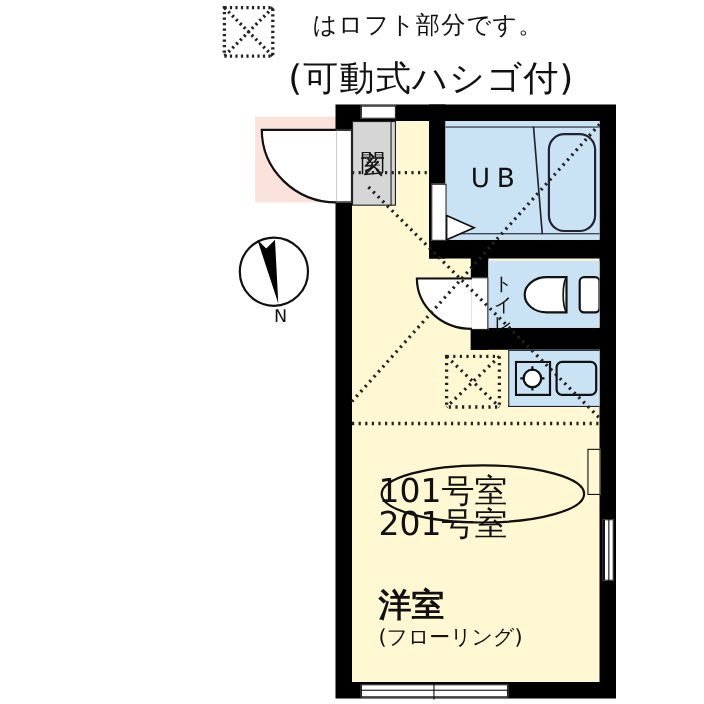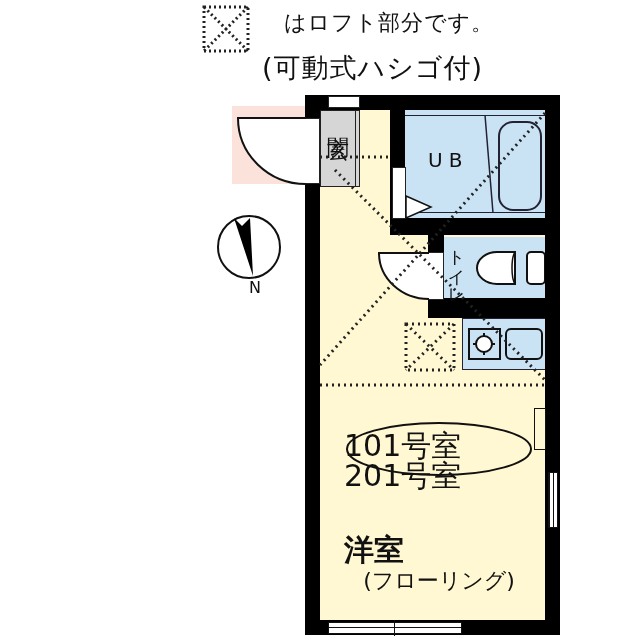--- a/index.html
+++ b/index.html
@@ -4,21 +4,21 @@
 <style>
   html, body { margin:0; padding:0; background:#ffffff; }
   body { width:640px; height:640px; position:relative; overflow:hidden;
          font-family:"DejaVu Sans","Liberation Sans",sans-serif; color:#111; }
   .abs { position:absolute; box-sizing:border-box; }
   .wall { background:#000; }
   .floor { background:#fff8d2; }
   .wet { background:#c9e3f5; }
   .gray { background:#d6d6d6; }
   .title1 { left:284px; top:8px; font-size:22px; letter-spacing:1px; white-space:nowrap; }
-  .title2 { left:262px; top:50px; font-size:27px; letter-spacing:1px; white-space:nowrap; }
+  .title2 { left:262px; top:50px; font-size:32px; letter-spacing:1px; white-space:nowrap; }
   .vert { writing-mode:vertical-rl; text-orientation:upright; }
   .room-label { font-size:30px; text-align:left; white-space:nowrap; }
 </style>
 </head>
 <body>
 
 <svg class="abs" style="left:201px;top:4px;" width="50" height="50" viewBox="0 0 50 50">
   <g fill="none" stroke="#222" stroke-width="3" stroke-dasharray="2 3">
     <rect x="3" y="3" width="44" height="44"></rect>
     <line x1="3" y1="3" x2="47" y2="47"></line>
@@ -49,21 +49,21 @@
 <div class="abs wall" style="left:390px;top:218px;width:170px;height:17px;"></div>
 <div class="abs wall" style="left:428px;top:228px;width:16px;height:90px;"></div>
 <div class="abs wall" style="left:428px;top:298px;width:132px;height:20px;"></div>
 
 <div class="abs wet" style="left:405px;top:110px;width:140px;height:108px;"></div>
 <div class="abs" style="left:405px;top:115px;width:140px;height:98px;border-top:1.5px solid #223;border-bottom:1.5px solid #223;"></div>
 <svg class="abs" style="left:405px;top:110px;" width="140" height="108" viewBox="0 0 140 108">
   <line x1="80" y1="5" x2="88" y2="103" stroke="#223" stroke-width="1.5"></line>
   <rect x="94" y="12" width="42" height="88" rx="14" fill="none" stroke="#223" stroke-width="2"></rect>
 </svg>
-<div class="abs" style="left:428px;top:148px;font-size:20px;letter-spacing:6px;text-align:right;">UB</div>
+<div class="abs" style="left:428px;top:148px;font-size:24px;letter-spacing:6px;text-align:right;">UB</div>
 
 <div class="abs" style="left:392px;top:167px;width:14px;height:52px;background:#fff;border:1.5px solid #222;"></div>
 <svg class="abs" style="left:405px;top:195px;" width="28" height="24" viewBox="0 0 28 24">
   <polygon points="1,1 26,12 1,23" fill="#fff" stroke="#111" stroke-width="1.5"></polygon>
 </svg>
 
 <div class="abs wet" style="left:444px;top:237px;width:101px;height:61px;"></div>
 <div class="abs vert" style="left:447px;top:238px;font-size:17px;line-height:20px;">トイレ</div>
 <svg class="abs" style="left:475px;top:248px;" width="70" height="40" viewBox="0 0 70 40">
   <path d="M40 4 L22 4 A20 16 0 0 0 22 36 L40 36 Z" fill="#fff" stroke="#111" stroke-width="2"></path>
@@ -102,21 +102,21 @@
     <line x1="50" y1="2" x2="2" y2="48"></line>
   </g>
 </svg>
 
 <svg class="abs" style="left:344px;top:420px;" width="190" height="58" viewBox="0 0 190 58">
   <ellipse cx="95" cy="29" rx="92" ry="26" fill="none" stroke="#111" stroke-width="2"></ellipse>
 </svg>
 <div class="abs room-label" style="left:344px;top:426px;width:190px;">101号室</div>
 <div class="abs room-label" style="left:344px;top:456px;width:190px;">201号室</div>
 <div class="abs room-label" style="left:344px;top:530px;width:190px;font-weight:bold;">洋室</div>
-<div class="abs" style="left:344px;top:566px;width:190px;text-align:center;font-size:22px;white-space:nowrap;">(フローリング)</div>
+<div class="abs" style="left:344px;top:566px;width:190px;text-align:left;font-size:19px;white-space:nowrap;">(フローリング)</div>
 
 <div class="abs" style="left:534px;top:408px;width:12px;height:42px;border:1.5px solid #111;background:#fff8d2;"></div>
 <div class="abs" style="left:548px;top:472px;width:10px;height:56px;background:#fff;border:1.5px solid #111;border-left-width:2px;"></div>
 <div class="abs" style="left:553px;top:472px;width:0;height:56px;border-left:1.5px solid #111;"></div>
 
 <div class="abs" style="left:328px;top:622px;width:134px;height:12px;background:#fff;border:1.5px solid #111;"></div>
 <div class="abs" style="left:328px;top:627px;width:134px;height:0;border-top:1.5px solid #111;"></div>
 <div class="abs" style="left:394px;top:620px;width:0;height:16px;border-left:1.5px solid #111;"></div>
 
 <svg class="abs" style="left:216px;top:214px;" width="66" height="66" viewBox="0 0 66 66">

